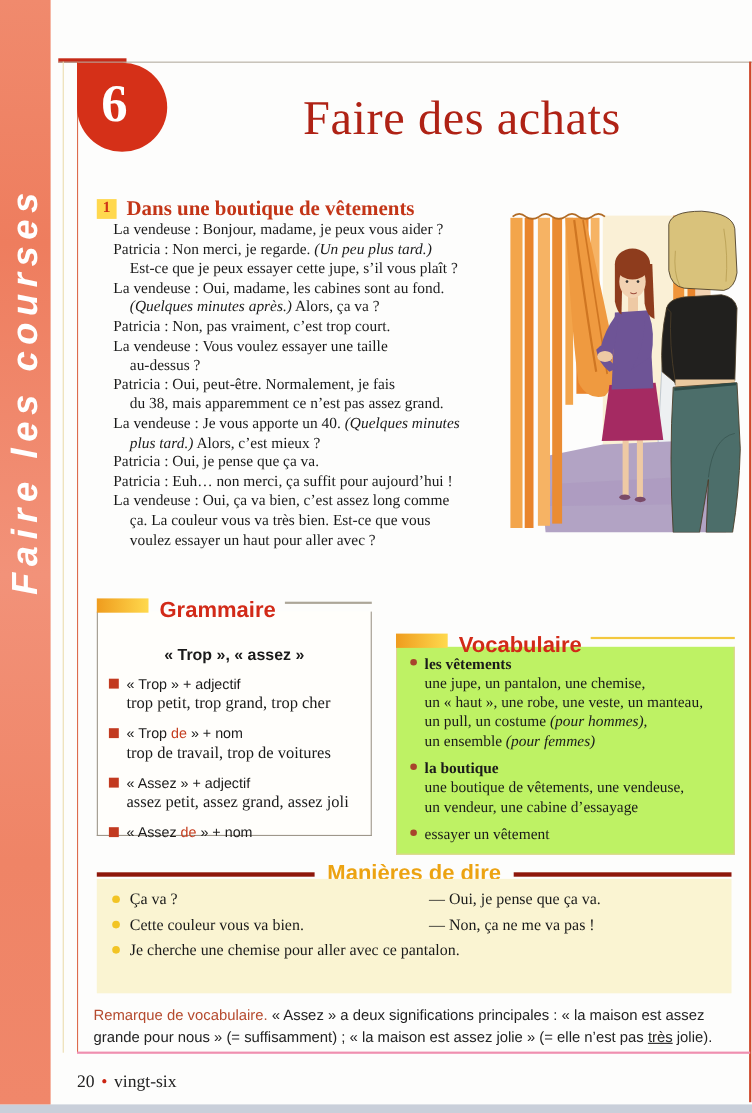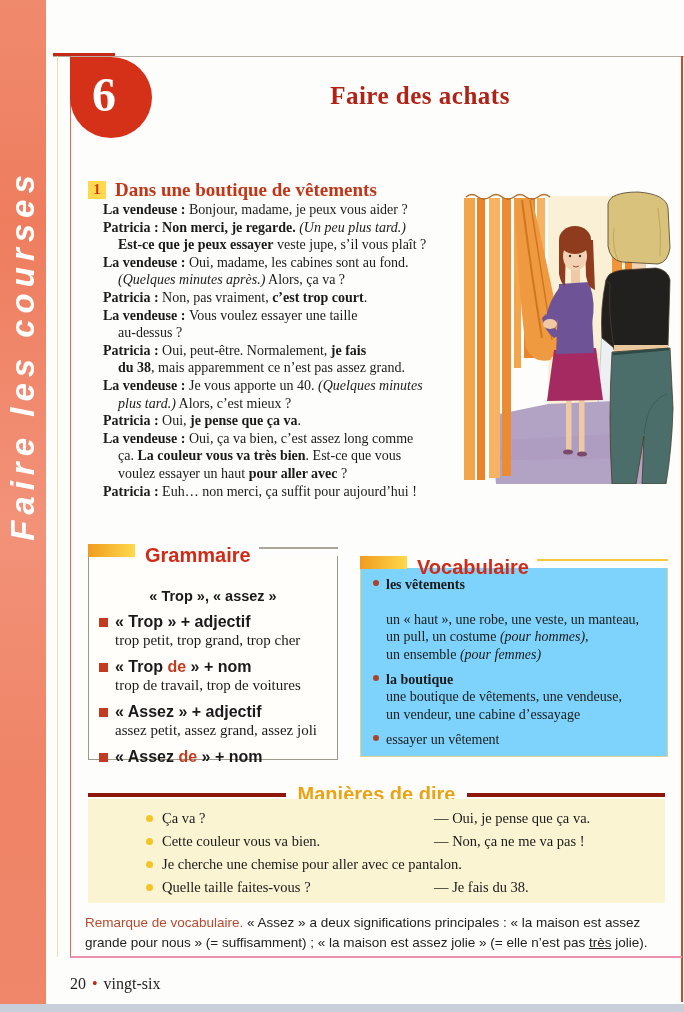--- a/index.html
+++ b/index.html
@@ -18,61 +18,61 @@
   .frame-left-cream{position:absolute;left:57px;top:56px;width:1px;height:901px;background:#ecdcae;}
   .frame-left-red{position:absolute;left:70px;top:56px;width:1px;height:901px;background:#dd6b4d;}
   .frame-right-red{position:absolute;left:681px;top:56px;width:2px;height:946px;background:#d0472b;}
   .frame-bottom-pink{position:absolute;left:70px;top:956px;width:612px;height:2px;background:#ef8fb0;}
   .scan-bottom{position:absolute;left:0;top:1004px;width:684px;height:8px;background:#c9cfda;}
   
   .badge{position:absolute;left:70px;top:57px;width:82px;height:81px;background:#d53018;
     border-radius:0 50% 50% 50%;display:flex;align-items:center;justify-content:center;}
   .badge span{color:#fff;font-weight:bold;font-size:48px;padding:0 14px 6px 0;}
   .main-title{position:absolute;left:170px;top:82px;width:500px;text-align:center;
-    font-size:25px;font-weight:bold;color:#af2215;letter-spacing:.5px;}
+    font-size:44px;font-weight:normal;color:#af2215;letter-spacing:.5px;}
   
   .sec{position:absolute;left:88px;top:179px;display:flex;align-items:center;}
   .sec-num{width:18px;height:18px;background:#ffd84e;color:#cf3316;font-weight:bold;
     font-size:14px;text-align:center;line-height:18px;margin-right:9px;}
   .sec-title{font-size:19px;font-weight:bold;color:#c33517;}
   
   .dialogue{position:absolute;left:103px;top:201px;width:372px;font-size:14px;line-height:17.6px;}
   .dialogue p{margin:0;padding-left:15px;text-indent:-15px;}
-  .sb{font-weight:bold}.si{font-style:italic}.sr{color:#c43c1e}.su{text-decoration:underline}
+  .sb{font-weight:normal}.si{font-style:italic}.sr{color:#c43c1e}.su{text-decoration:underline}
   
   .illus{position:absolute;left:462px;top:188px;width:212px;height:296px;}
   
   .boxhead{position:absolute;top:-12px;left:-1px;right:-1px;display:flex;align-items:flex-start;}
   .ybar{width:47px;height:13px;background:linear-gradient(90deg,#ef9c1e,#ffd94d);flex:none;}
   .btitle{font-family:"Liberation Sans",sans-serif;font-weight:bold;font-size:20px;
     color:#d22a18;margin:0 8px 0 10px;line-height:22px;white-space:nowrap;}
   .hrule{flex:1;height:2px;background:#aca698;margin-top:3px;}
   .hrule.yellow{background:#f3c83e;}
   .gbox{position:absolute;left:88px;top:556px;width:248px;height:203px;
     border:1px solid #9e978b;border-top:none;background:#fffefb;}
   .gsub{text-align:center;font-family:"Liberation Sans",sans-serif;font-weight:bold;
     font-size:14.5px;margin:32px 0 2px;}
   .gitem{margin:9px 8px 0 10px;}
-  .grule{font-family:"Liberation Sans",sans-serif;font-weight:bold;font-size:16px;line-height:17px;}
+  .grule{font-family:"Liberation Sans",sans-serif;font-weight:bold;font-size:13px;line-height:17px;}
   .gbullet{display:inline-block;width:9px;height:9px;background:#c23a20;margin-right:7px;}
   .gex{font-size:15px;line-height:18px;margin-left:16px;margin-top:1px;}
-  .vbox{position:absolute;left:360px;top:568px;width:306px;height:188px;
-    background:#7dd3fc;border:1px solid #e2d193;border-top:none;}
+  .vbox{position:absolute;left:360px;top:588px;width:306px;height:188px;
+    background:#bef264;border:1px solid #e2d193;border-top:none;}
   .vitem{margin:8px 4px 0 12px;font-size:14px;line-height:17.4px;}
   .vbullet{display:inline-block;width:6px;height:6px;border-radius:50%;background:#a8432c;
     margin-right:7px;vertical-align:3px;}
   .vtitle{font-weight:bold}
   .vbody{margin-left:13px;}
   
   .mhead{position:absolute;left:88px;top:783px;width:577px;display:flex;align-items:center;gap:12px;}
   .mline{flex:1;height:4px;background:#8e170b;}
   .mtitle{font-family:"Liberation Sans",sans-serif;font-weight:bold;
     font-size:20px;color:#eca312;white-space:nowrap;}
   .mbox{position:absolute;left:88px;top:799px;width:577px;height:104px;background:#faf4d2;padding-top:8px;box-sizing:border-box;}
-  .mrow{position:relative;height:23px;padding-left:14px;font-size:14.5px;line-height:23px;margin-left:44px;}
+  .mrow{position:relative;height:23px;padding-left:14px;font-size:14.5px;line-height:23px;}
   .mleft{white-space:nowrap;}
   .mright{position:absolute;left:302px;top:0;white-space:nowrap;}
   .mb{display:inline-block;width:7px;height:7px;border-radius:50%;background:#f2c425;
     margin-right:9px;vertical-align:1px;}
   
   .remark{position:absolute;left:85px;top:913px;width:574px;
     font-family:"Liberation Sans",sans-serif;font-size:13.5px;line-height:19.5px;color:#222;}
   .rlabel{color:#b54a2e;}
   .footer{position:absolute;left:70px;top:975px;font-size:16px;color:#222;}
   .fdot{color:#cb2412;margin:0 6px;}
@@ -99,29 +99,29 @@
   </div>
   <div class="main-title">Faire des achats</div>
 
   <div class="sec">
     <div class="sec-num">1</div>
     <div class="sec-title">Dans une boutique de vêtements</div>
   </div>
 
   <div class="dialogue">
       <p><span class="sb">La vendeuse : </span><span>Bonjour, madame, je peux vous aider ?</span></p>
-      <p><span class="sb">Patricia : </span><span class="sb">Non merci, je regarde.</span><span> </span><span class="si">(Un peu plus tard.)</span><br><span class="sb">Est-ce que je peux essayer</span><span> veste jupe, s’il vous plaît ?</span></p>
+      <p><span class="sb">Patricia : </span><span class="sb">Non merci, je regarde.</span><span> </span><span class="si">(Un peu plus tard.)</span><br><span class="sb">Est-ce que je peux essayer</span><span> cette jupe, s’il vous plaît ?</span></p>
       <p><span class="sb">La vendeuse : </span><span>Oui, madame, les cabines sont au fond.</span><br><span class="si">(Quelques minutes après.)</span><span> Alors, ça va ?</span></p>
       <p><span class="sb">Patricia : </span><span>Non, pas vraiment, </span><span class="sb">c’est trop court</span><span>.</span></p>
       <p><span class="sb">La vendeuse : </span><span>Vous voulez essayer une taille</span><br><span>au-dessus ?</span></p>
       <p><span class="sb">Patricia : </span><span>Oui, peut-être. Normalement, </span><span class="sb">je fais</span><br><span class="sb">du 38</span><span>, mais apparemment ce n’est pas assez grand.</span></p>
       <p><span class="sb">La vendeuse : </span><span>Je vous apporte un 40. </span><span class="si">(Quelques minutes</span><br><span class="si">plus tard.)</span><span> Alors, c’est mieux ?</span></p>
       <p><span class="sb">Patricia : </span><span>Oui, </span><span class="sb">je pense que ça va</span><span>.</span></p>
+      <p><span class="sb">Patricia : </span><span>Euh… non merci, ça suffit pour aujourd’hui !</span></p>
       <p><span class="sb">La vendeuse : </span><span>Oui, ça va bien, c’est assez long comme</span><br><span>ça. </span><span class="sb">La couleur vous va très bien</span><span>. Est-ce que vous</span><br><span>voulez essayer un haut </span><span class="sb">pour aller avec</span><span> ?</span></p>
-      <p><span class="sb">Patricia : </span><span>Euh… non merci, ça suffit pour aujourd’hui !</span></p>
     </div>
 
   <div class="illus">
     <svg width="212" height="296" viewBox="0 0 212 296">
       <rect x="86" y="8" width="88" height="215" fill="#faf0d6"></rect>
       <rect x="150" y="8" width="10" height="210" fill="#f0953a"></rect>
       <rect x="163" y="8" width="11" height="206" fill="#e9842b"></rect>
       <rect x="138" y="142" width="22" height="74" rx="3" fill="#edf0f2" stroke="#c2cad1" stroke-width="1" transform="rotate(3 149 179)"></rect>
       <polygon points="28,228 86,216 176,212 204,228 198,296 34,296" fill="#b2a3c4"></polygon>
       <polygon points="40,252 190,244 192,270 38,272" fill="#a996bd" opacity="0.5"></polygon>
@@ -203,42 +203,41 @@
 
   <div class="vbox">
     <div class="boxhead">
       <div class="ybar"></div>
       <div class="btitle">Vocabulaire</div>
       <div class="hrule yellow"></div>
     </div>
     <div>
         <div class="vitem">
           <div><span class="vbullet"></span><span class="vtitle">les vêtements</span></div>
-          <div class="vbody"><br><span>un « haut », une robe, une veste, un manteau,</span><br><span>un pull, un costume </span><span class="si">(pour hommes)</span><span>,</span><br><span>un ensemble </span><span class="si">(pour femmes)</span></div>
+          <div class="vbody"><span>une jupe, un pantalon, une chemise,</span><br><span>un « haut », une robe, une veste, un manteau,</span><br><span>un pull, un costume </span><span class="si">(pour hommes)</span><span>,</span><br><span>un ensemble </span><span class="si">(pour femmes)</span></div>
         </div>
         <div class="vitem">
           <div><span class="vbullet"></span><span class="vtitle">la boutique</span></div>
           <div class="vbody"><span>une boutique de vêtements, une vendeuse,</span><br><span>un vendeur, une cabine d’essayage</span></div>
         </div>
         <div class="vitem">
           <div><span class="vbullet"></span><span>essayer un vêtement</span></div>
         </div>
       </div>
   </div>
 
   <div class="mhead">
     <div class="mline"></div>
     <div class="mtitle">Manières de dire</div>
     <div class="mline"></div>
   </div>
   <div class="mbox">
       <div class="mrow"><span class="mb"></span><span class="mleft">Ça va ?</span><span class="mright">— Oui, je pense que ça va.</span></div>
       <div class="mrow"><span class="mb"></span><span class="mleft">Cette couleur vous va bien.</span><span class="mright">— Non, ça ne me va pas !</span></div>
       <div class="mrow"><span class="mb"></span><span class="mleft">Je cherche une chemise pour aller avec ce pantalon.</span></div>
-      <div class="mrow"><span class="mb"></span><span class="mleft">Quelle taille faites-vous ?</span><span class="mright">— Je fais du 38.</span></div>
     </div>
 
   <div class="remark">
     <span class="rlabel">Remarque de vocabulaire.</span><span><span> « Assez » a deux significations principales : « la maison est assez grande pour nous » (= suffisamment) ; « la maison est assez jolie » (= elle n’est pas </span><span class="su">très</span><span> jolie).</span></span>
   </div>
 
   <div class="footer">
     <span>20</span><span class="fdot">•</span><span>vingt-six</span>
   </div>
 

